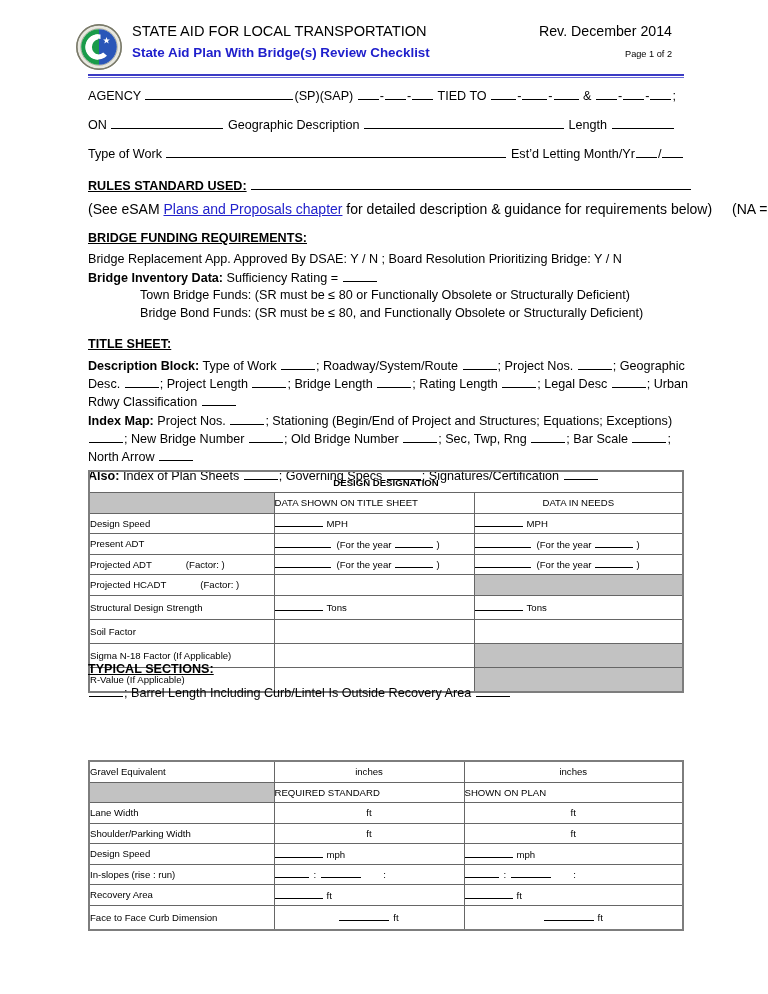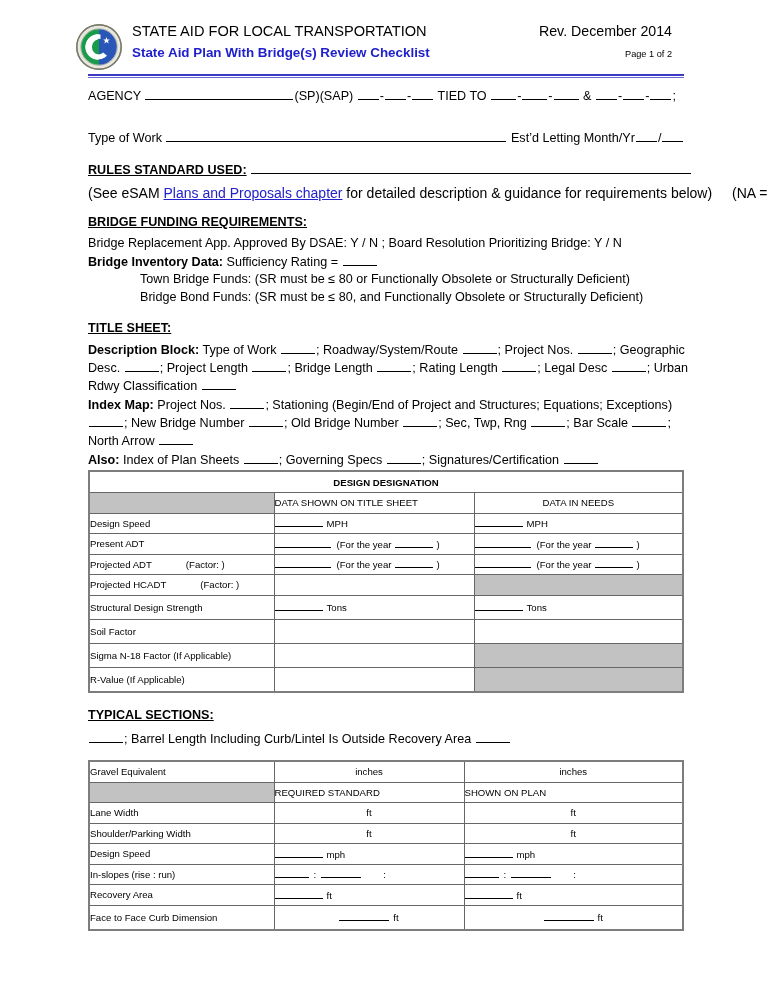--- a/index.html
+++ b/index.html
@@ -213,20 +213,28 @@
       <span class="fill" style="width:148px"></span><span>(SP)(SAP)</span>
       <span class="fill" style="width:21px"></span><span>-</span><span class="fill" style="width:21px"></span><span>-</span><span class="fill" style="width:21px"></span>
       <span>TIED TO</span>
       <span class="fill" style="width:25px"></span><span>-</span><span class="fill" style="width:25px"></span><span>-</span><span class="fill" style="width:25px"></span>
       <span>&amp;</span>
       <span class="fill" style="width:21px"></span><span>-</span><span class="fill" style="width:21px"></span><span>-</span><span class="fill" style="width:21px"></span><span>;</span>
     </div>
 
     <div class="spacer13"></div>
 
+    <div class="row">
+      <span>ON</span>
+      <span class="fill" style="width:112px"></span>
+      <span>Geographic Description</span>
+      <span class="fill" style="width:200px"></span>
+      <span>Length</span>
+      <span class="fill" style="width:62px"></span>
+    </div>
 
     <div class="spacer13"></div>
 
     <div class="row">
       <span>Type of Work</span>
       <span class="fill" style="width:340px"></span>
       <span>Est’d Letting Month/Yr</span><span class="fill" style="width:21px"></span><span>/</span><span class="fill" style="width:21px"></span>
     </div>
 
     <div class="spacer16"></div>
@@ -365,21 +373,21 @@
           </tr>
           <tr>
             <td class="lbl lbl-tall"><span>R-Value (If Applicable)</span></td>
             <td class="cellv cellv-tall"></td>
             <td class="cellv cellv-tall shade"></td>
           </tr>
         </tbody>
     </table>
   </div>
 
-  <div class="content" style="top:708px">
+  <div class="content" style="top:662px">
     <div class="row">
       <span class="sec-head">TYPICAL SECTIONS:</span>
     </div>
     <div class="spacer6"></div>
     <div class="row" style="margin-top:2px">
       <span class="fill" style="width:34px"></span><span>;  Barrel Length Including Curb/Lintel Is Outside Recovery Area</span>
       <span class="fill" style="width:34px"></span>
     </div>
   </div>
 

